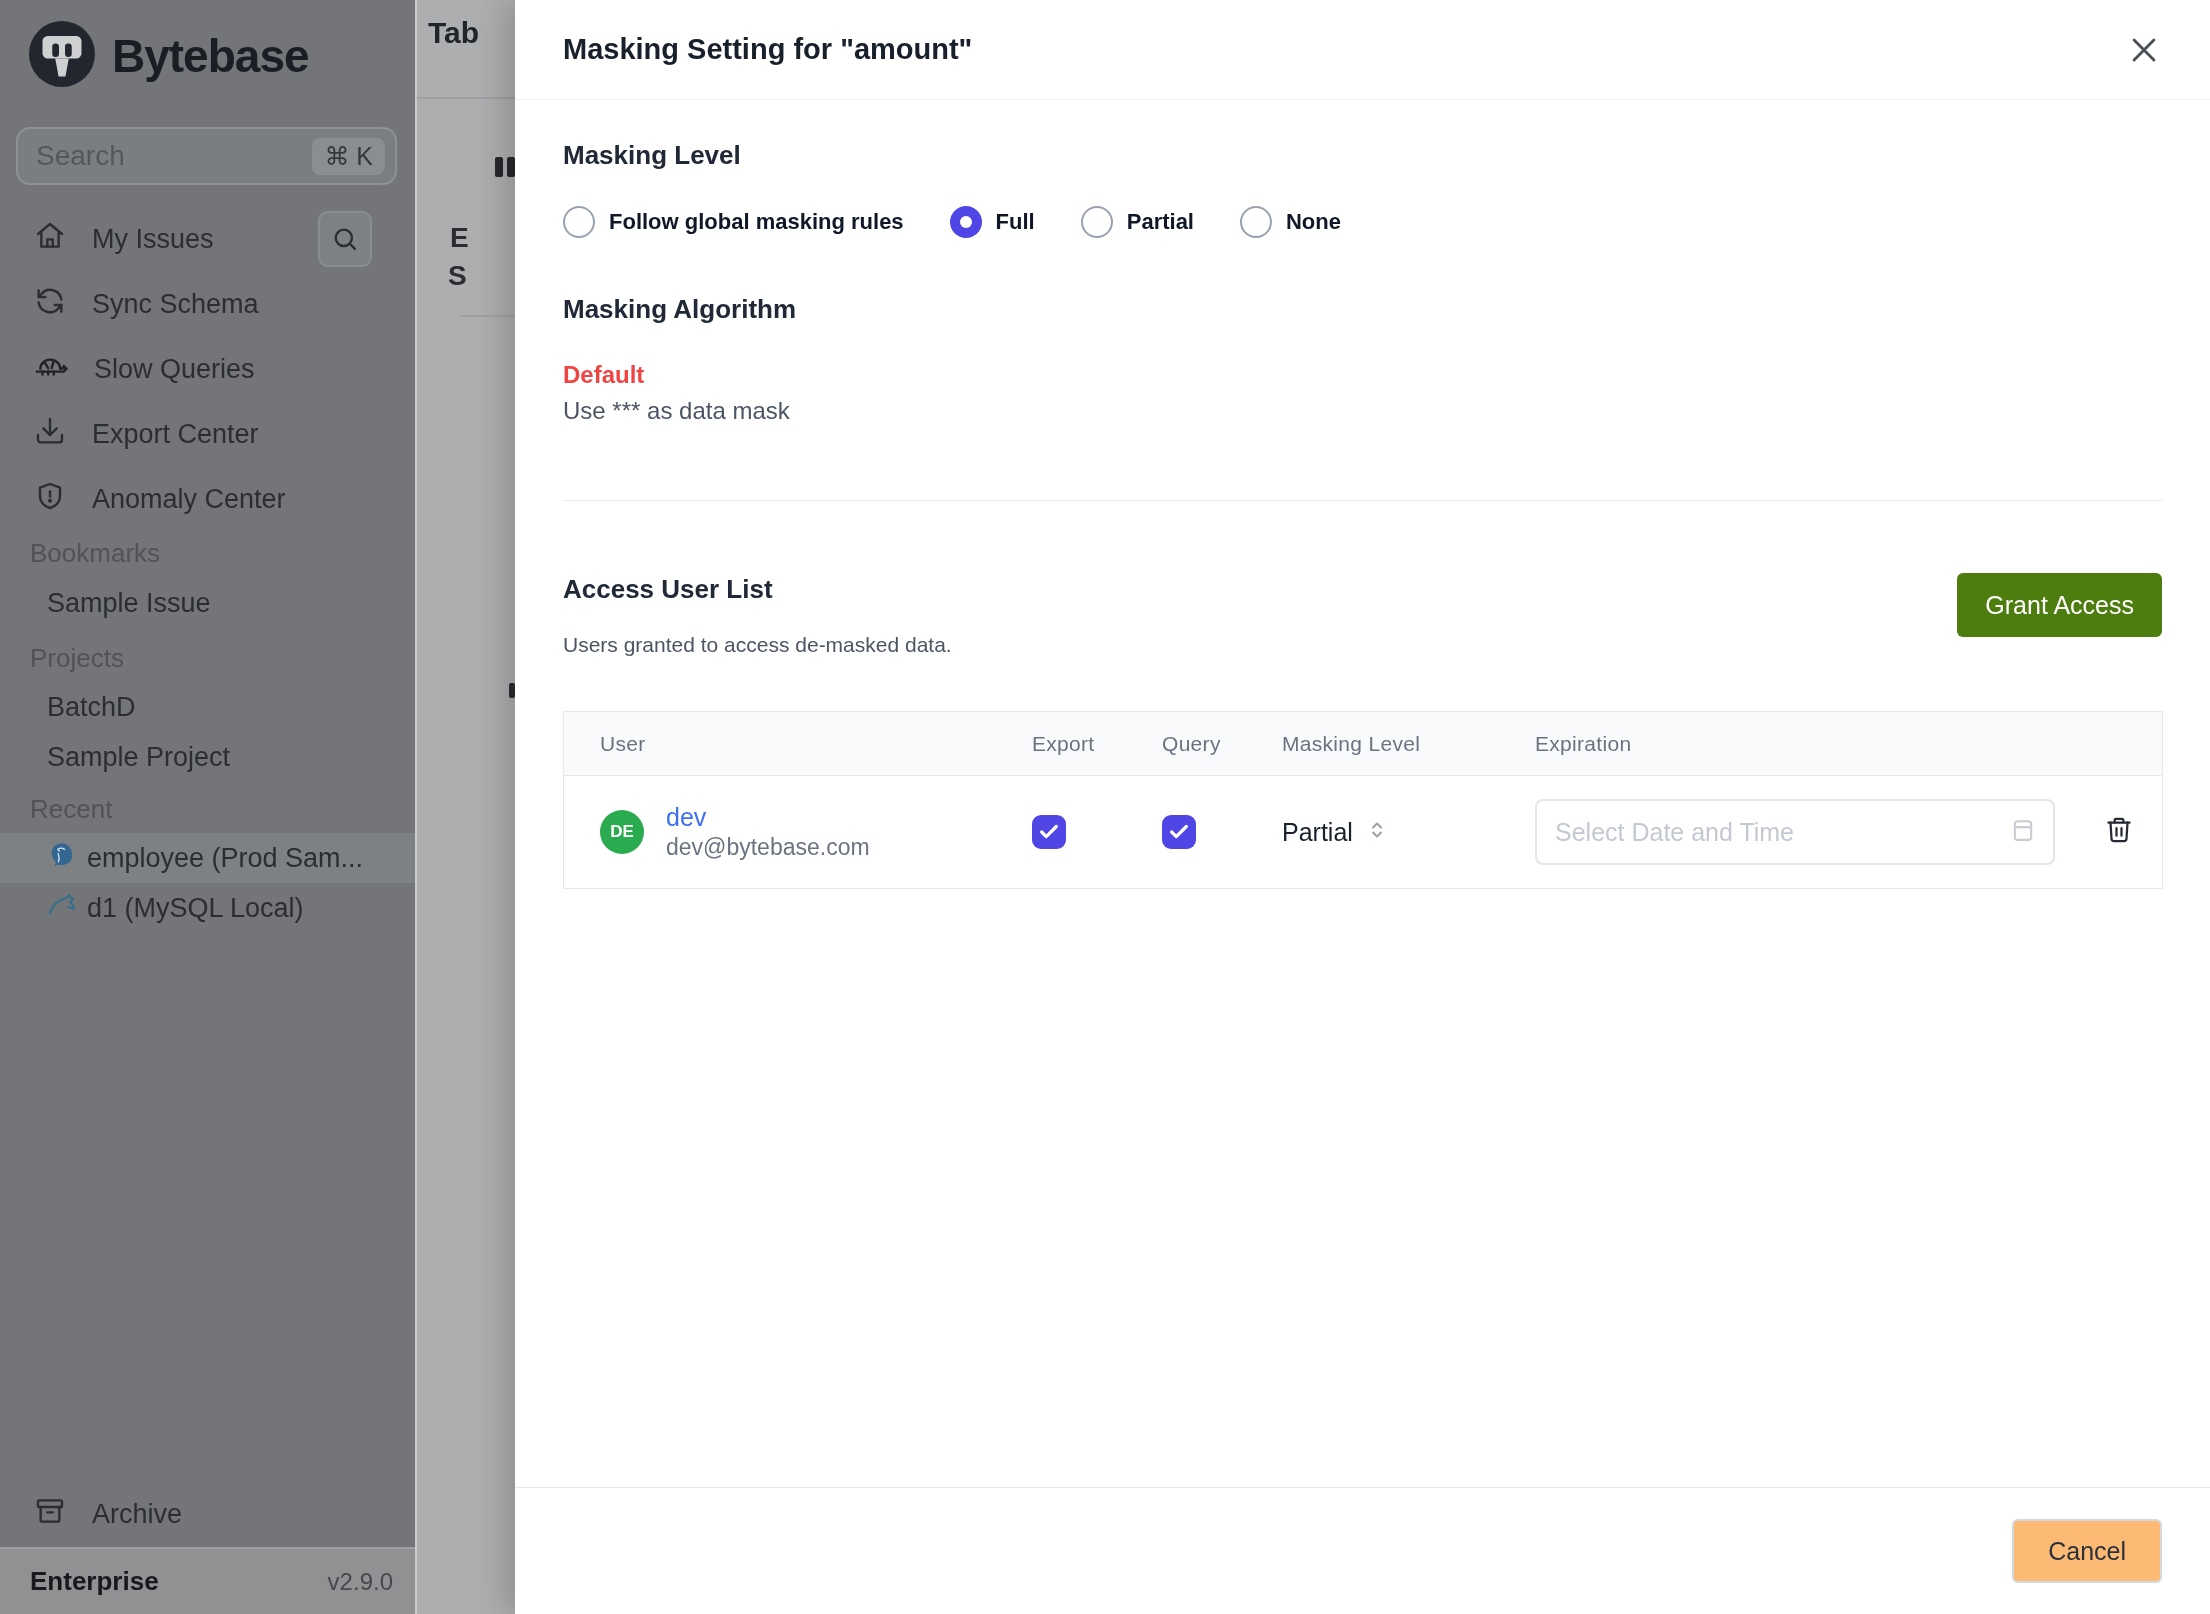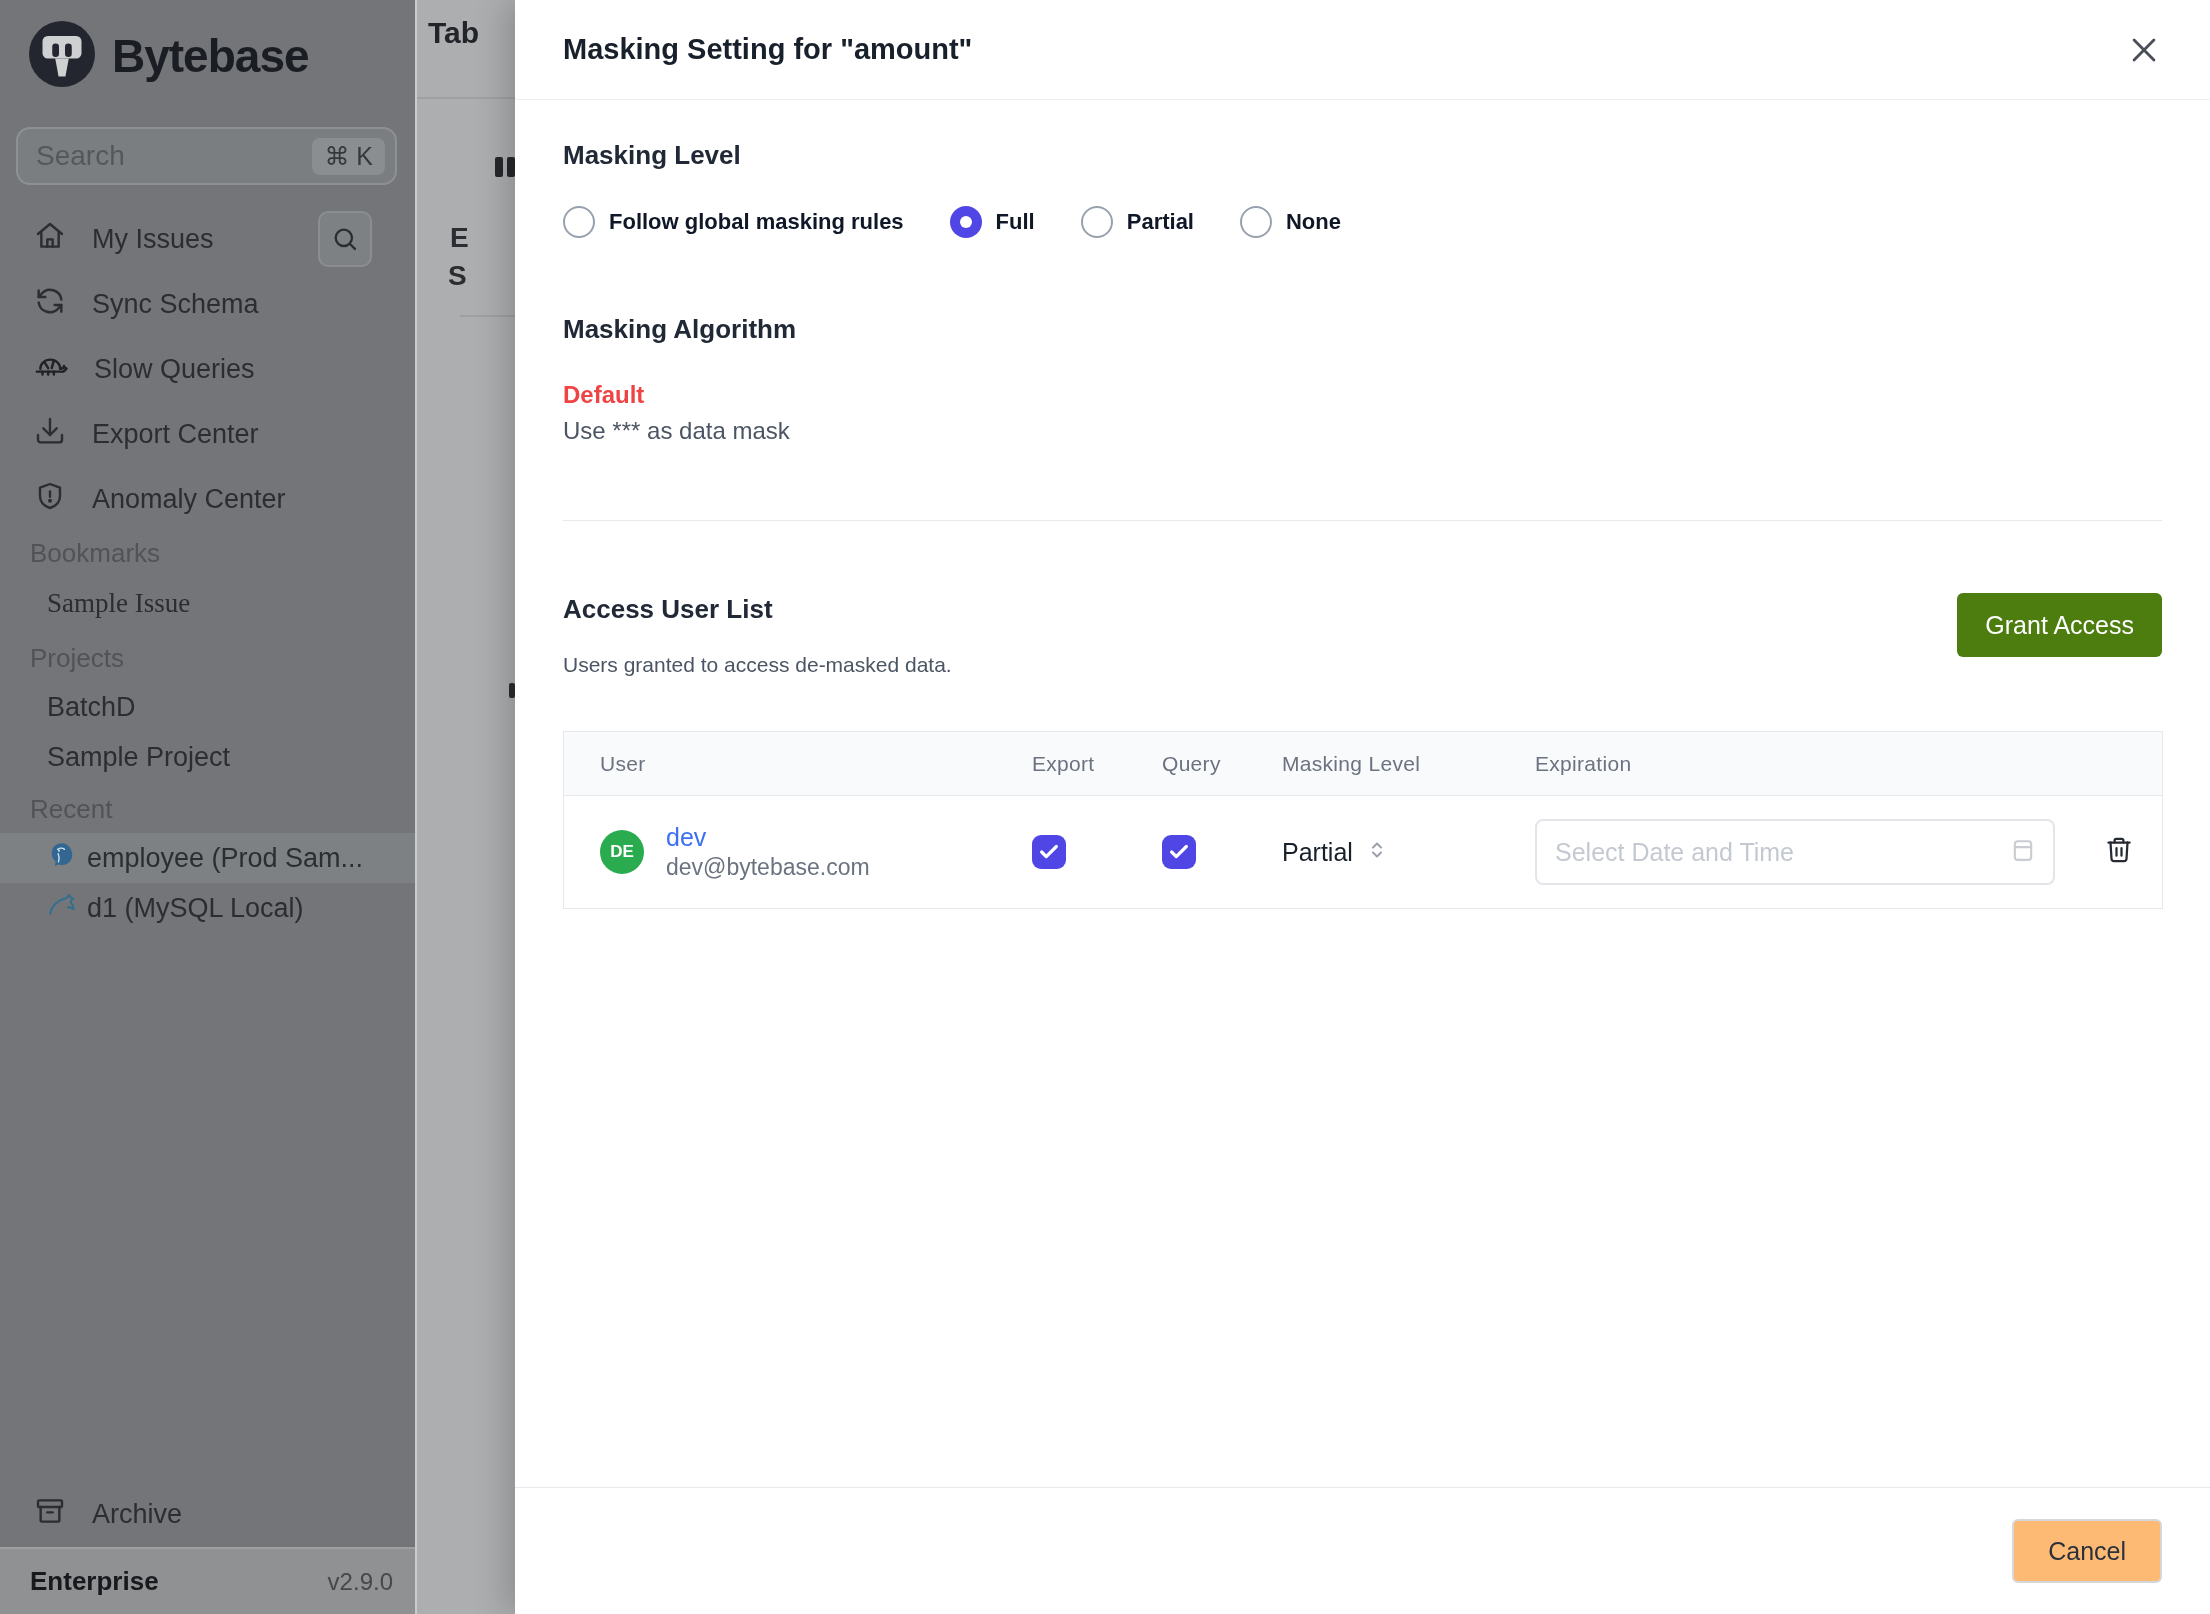--- a/index.html
+++ b/index.html
@@ -23,21 +23,21 @@
   .nav-row svg { flex:0 0 auto; }
   .mini-search-btn { position:absolute; right:27px; top:4px; width:54px; height:56px;
     background:#7e8184; border:2px solid #8b8e91; border-radius:10px;
     display:flex; align-items:center; justify-content:center; }
   .side-sections { position:absolute; left:0; top:536px; right:0; }
   .sec-label { height:34px; padding-left:30px; font-size:26px; color:#515356;
     display:flex; align-items:center; }
   .sec-item { height:50px; padding-left:47px; font-size:27px; font-weight:500;
     display:flex; align-items:center; gap:10px; color:#2b2d30; }
   .sec-item.selected { background:#7e8184; }
-  .mt8{margin-top:8px;font-family:Liberation Serif, serif;} .mt13{margin-top:13px;} .mt7{margin-top:7px;} .mt10{margin-top:10px;}
+  .mt8{margin-top:8px;} .mt13{margin-top:13px;} .mt7{margin-top:7px;} .mt10{margin-top:10px;}
   .archive-row { position:absolute; left:0; top:1486px; right:0; height:56px;
     display:flex; align-items:center; gap:26px; padding-left:34px; font-size:27px; font-weight:500; }
   .side-footer { position:absolute; left:0; bottom:0; right:0; height:67px;
     background:#8f9193; border-top:2px solid #9ea0a2; display:flex; align-items:center;
     justify-content:space-between; padding:0 22px 0 30px; }
   .side-footer .plan { font-size:26px; font-weight:700; color:#17191c; }
   .side-footer .version { font-size:24px; color:#46484b; }
 
   
   .bg-strip { position:absolute; left:417px; top:0; width:98px; height:1614px;
@@ -63,21 +63,21 @@
   .modal-body { padding:0 48px; }
   .h-section { font-size:26px; font-weight:600; color:#212936; }
   .h-ml { margin-top:40px; line-height:30px; }
   .radio-row { margin-top:36px; display:flex; align-items:center; gap:46px; }
   .radio-opt { display:flex; align-items:center; gap:14px; }
   .radio-circle { width:32px; height:32px; border-radius:50%; border:2px solid #98a1ae; background:#fff; }
   .radio-circle.checked { border:none; background:#4f46e5; position:relative; }
   .radio-circle.checked::after { content:""; position:absolute; left:10px; top:10px;
     width:12px; height:12px; border-radius:50%; background:#ffffff; }
   .radio-label { font-size:22px; font-weight:600; color:#101828; }
-  .h-ma { margin-top:76px; line-height:30px; }
+  .h-ma { margin-top:56px; line-height:30px; }
   .alg-name { margin-top:38px; font-size:24px; font-weight:600; color:#ef4444; line-height:26px; }
   .alg-desc { margin-top:10px; font-size:24px; color:#4b5563; line-height:26px; }
   .divider { margin-top:76px; border-top:1px solid #e7e9ee; height:0; }
   .access-head { margin-top:72px; display:flex; align-items:flex-start; justify-content:space-between; }
   .access-head .h-section { line-height:32px; }
   .access-desc { margin-top:26px; font-size:21px; color:#4b5563; line-height:28px; }
   .grant-btn { height:64px; padding:0 28px; background:#4d7c0f; color:#ffffff;
     font-size:25px; font-weight:500; border:none; border-radius:6px; cursor:pointer;
     font-family:inherit; }
   table.access-table { margin-top:52px; width:1600px; border-collapse:separate; border-spacing:0;

